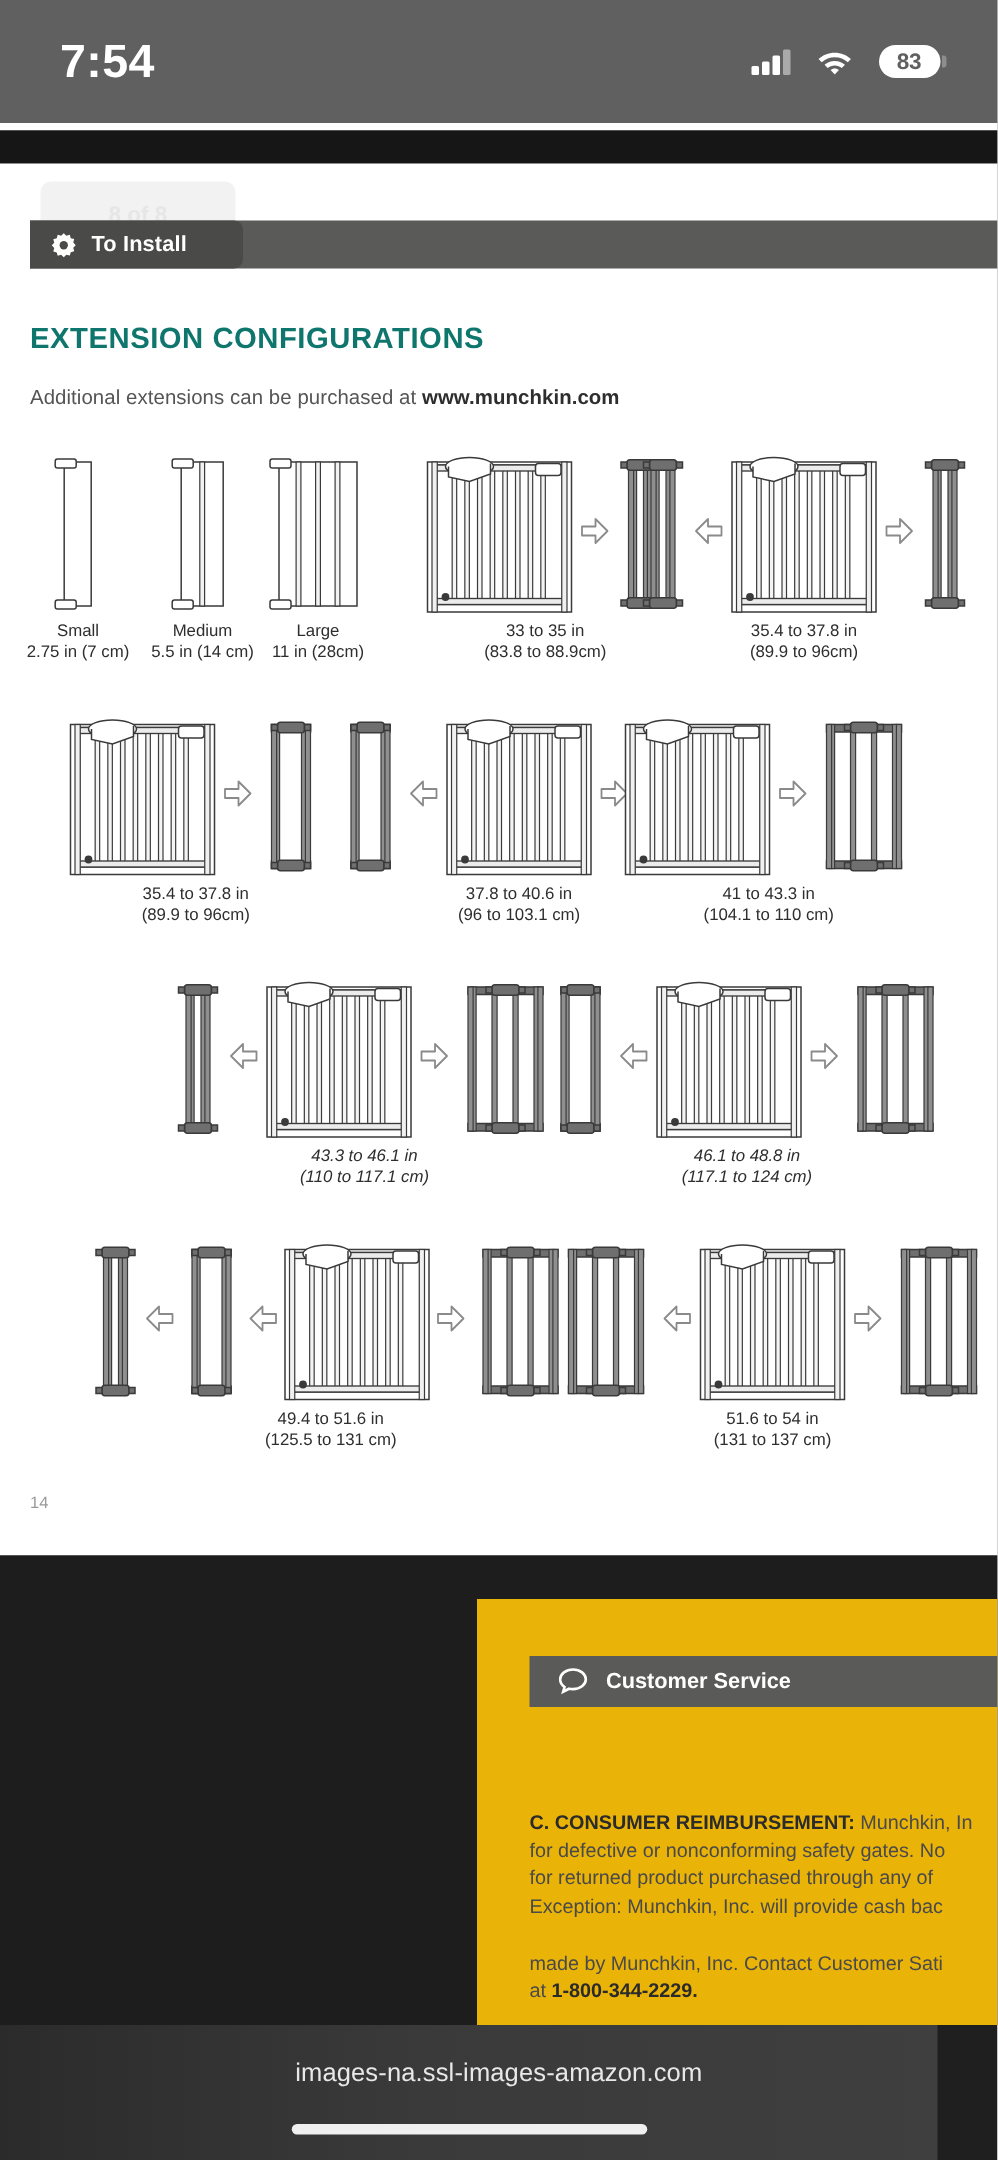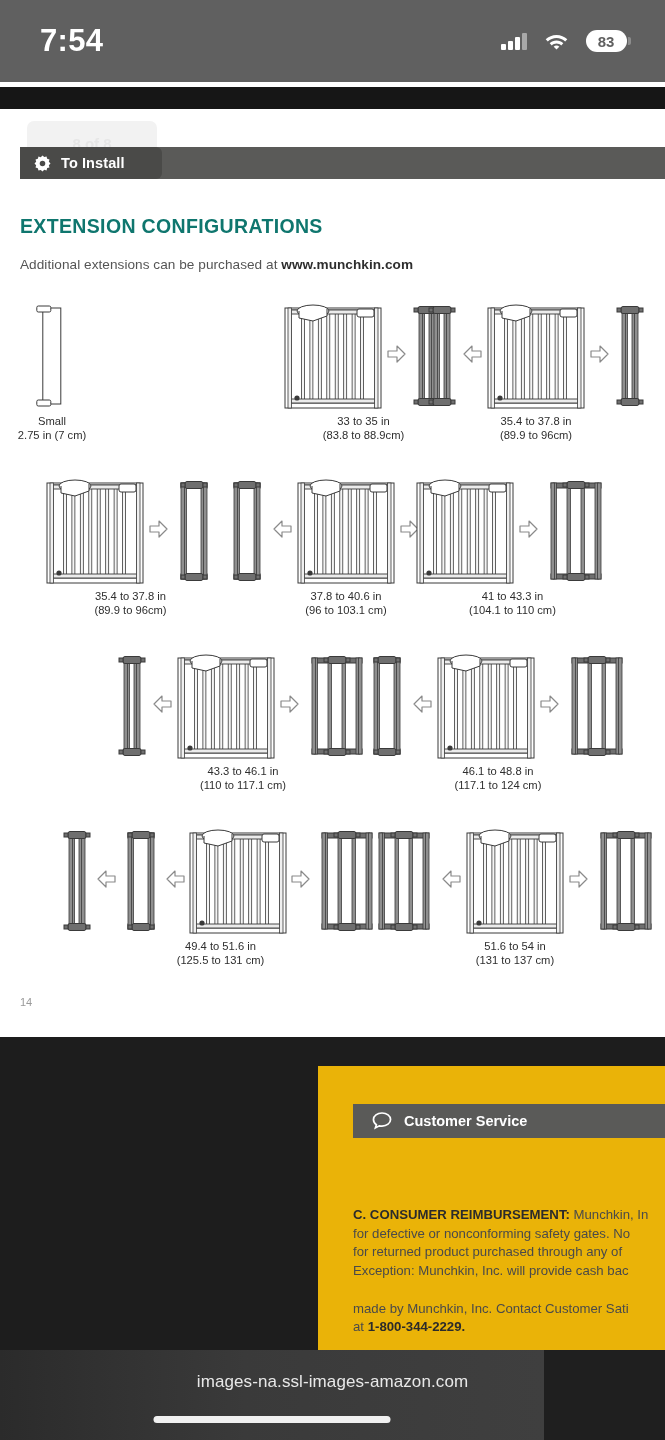--- a/index.html
+++ b/index.html
@@ -110,21 +110,21 @@
   .chat-icon { width:22px; height:20px; display:block; }
   .cs-title { color:#ffffff; font-size:14.5px; font-weight:700; }
   .legal {
     position:absolute; left:35px; top:140px; width:340px;
     font-size:13.2px; line-height:1.42; color:#4a4a4a;
   }
   .legal b { font-weight:700; color:#2b2b2b; }
 
   
   .urlbar {
-    position:absolute; left:0; top:1350px; width:544px; height:90px;
+    position:absolute; left:0; top:1350px; width:625px; height:90px;
     background:linear-gradient(90deg,#2b2b2b 0%, #3a3a3a 45%, #3f3f3f 100%);
   }
   .url-text {
     position:absolute; top:22px; left:0; width:665px; text-align:center;
     color:#e8e8e8; font-size:17px; letter-spacing:0.1px;
   }
   .home-indicator {
     position:absolute; left:50%; transform:translateX(-50%); top:66px;
     width:237px; height:7px; background:#f0f0f0; border-radius:4px;
   }
@@ -193,20 +193,50 @@
                 <g stroke="#3a3a3a" stroke-width="1" fill="#ffffff">
           <rect x="1" y="4" width="14" height="6" rx="1.5"></rect>
           <rect x="1" y="98" width="14" height="6" rx="1.5"></rect>
         </g>
               </svg>
               <div class="caption">
                 <span class="c1">Small</span>
                 <span class="c2">2.75 in (7 cm)</span>
               </div>
            </div>
+            <div class="unit" style="left:135px; top:8px; transform:translateX(-50%);">
+              <svg class="svgwrap" width="42" height="108" viewBox="0 0 42 108">
+                <rect x="7" y="6" width="28" height="96" fill="#ffffff" stroke="#3a3a3a" stroke-width="1"></rect>
+                <rect x="19.4" y="6" width="3.2" height="96" fill="#f2f2f2" stroke="#3a3a3a" stroke-width="0.8"></rect>
+                <g stroke="#3a3a3a" stroke-width="1" fill="#ffffff">
+          <rect x="1" y="4" width="14" height="6" rx="1.5"></rect>
+          <rect x="1" y="98" width="14" height="6" rx="1.5"></rect>
+        </g>
+              </svg>
+              <div class="caption">
+                <span class="c1">Medium</span>
+                <span class="c2">5.5 in (14 cm)</span>
+              </div>
+           </div>
+            <div class="unit" style="left:212px; top:8px; transform:translateX(-50%);">
+              <svg class="svgwrap" width="66" height="108" viewBox="0 0 66 108">
+                <rect x="7" y="6" width="52" height="96" fill="#ffffff" stroke="#3a3a3a" stroke-width="1"></rect>
+                <rect x="18.4" y="6" width="3.2" height="96" fill="#f2f2f2" stroke="#3a3a3a" stroke-width="0.8"></rect>
+                <rect x="31.4" y="6" width="3.2" height="96" fill="#f2f2f2" stroke="#3a3a3a" stroke-width="0.8"></rect>
+                <rect x="44.4" y="6" width="3.2" height="96" fill="#f2f2f2" stroke="#3a3a3a" stroke-width="0.8"></rect>
+                <g stroke="#3a3a3a" stroke-width="1" fill="#ffffff">
+          <rect x="1" y="4" width="14" height="6" rx="1.5"></rect>
+          <rect x="1" y="98" width="14" height="6" rx="1.5"></rect>
+        </g>
+              </svg>
+              <div class="caption">
+                <span class="c1">Large</span>
+                <span class="c2">11 in (28cm)</span>
+              </div>
+           </div>
             <div class="unit" style="left:283px; top:8px;">
             <div style="display:flex;align-items:center;">
               <svg class="svgwrap" width="100" height="108" viewBox="0 0 100 108">
                   <rect x="2" y="6" width="96" height="100" fill="#ffffff" stroke="#3a3a3a" stroke-width="1"></rect>
                   <rect x="8" y="8" width="84" height="93" fill="#ffffff" stroke="#3a3a3a" stroke-width="1"></rect>
                   <rect x="18.444444444444443" y="11" width="3" height="87" fill="#f4f4f4" stroke="#3a3a3a" stroke-width="0.8"></rect>
                   <rect x="26.88888888888889" y="11" width="3" height="87" fill="#f4f4f4" stroke="#3a3a3a" stroke-width="0.8"></rect>
                   <rect x="35.333333333333336" y="11" width="3" height="87" fill="#f4f4f4" stroke="#3a3a3a" stroke-width="0.8"></rect>
                   <rect x="43.77777777777778" y="11" width="3" height="87" fill="#f4f4f4" stroke="#3a3a3a" stroke-width="0.8"></rect>
                   <rect x="52.22222222222222" y="11" width="3" height="87" fill="#f4f4f4" stroke="#3a3a3a" stroke-width="0.8"></rect>
@@ -508,21 +538,21 @@
     </g>
                 </svg>
             </div>
             <div class="caption">
             <span class="c1">41 to 43.3 in</span>
             <span class="c2">(104.1 to 110 cm)</span>
           </div>
          </div>
           </div>
         </div>
-        <div class="row" style="top:535px;height:145px;">
+        <div class="row" style="top:535px;height:145px;font-style:italic;">
           <div class="row-inner">
             <div class="unit" style="left:115px; top:8px;">
             <div style="display:flex;align-items:center;">
               <svg class="svgwrap" width="34" height="108" viewBox="0 0 34 108">
                   <rect x="9" y="6" width="16" height="5" fill="#6f6f6f" stroke="#3a3a3a" stroke-width="1"></rect>
                   <rect x="9" y="97" width="16" height="5" fill="#6f6f6f" stroke="#3a3a3a" stroke-width="1"></rect>
                   <rect x="11" y="6" width="3.4" height="96" fill="#8f8f8f" stroke="#3a3a3a" stroke-width="0.8"></rect>
                   <rect x="19" y="6" width="3.4" height="96" fill="#8f8f8f" stroke="#3a3a3a" stroke-width="0.8"></rect>
                   <rect x="9" y="6" width="3.4" height="96" fill="#8f8f8f" stroke="#3a3a3a" stroke-width="0.8"></rect>
                   <rect x="21.6" y="6" width="3.4" height="96" fill="#8f8f8f" stroke="#3a3a3a" stroke-width="0.8"></rect>

